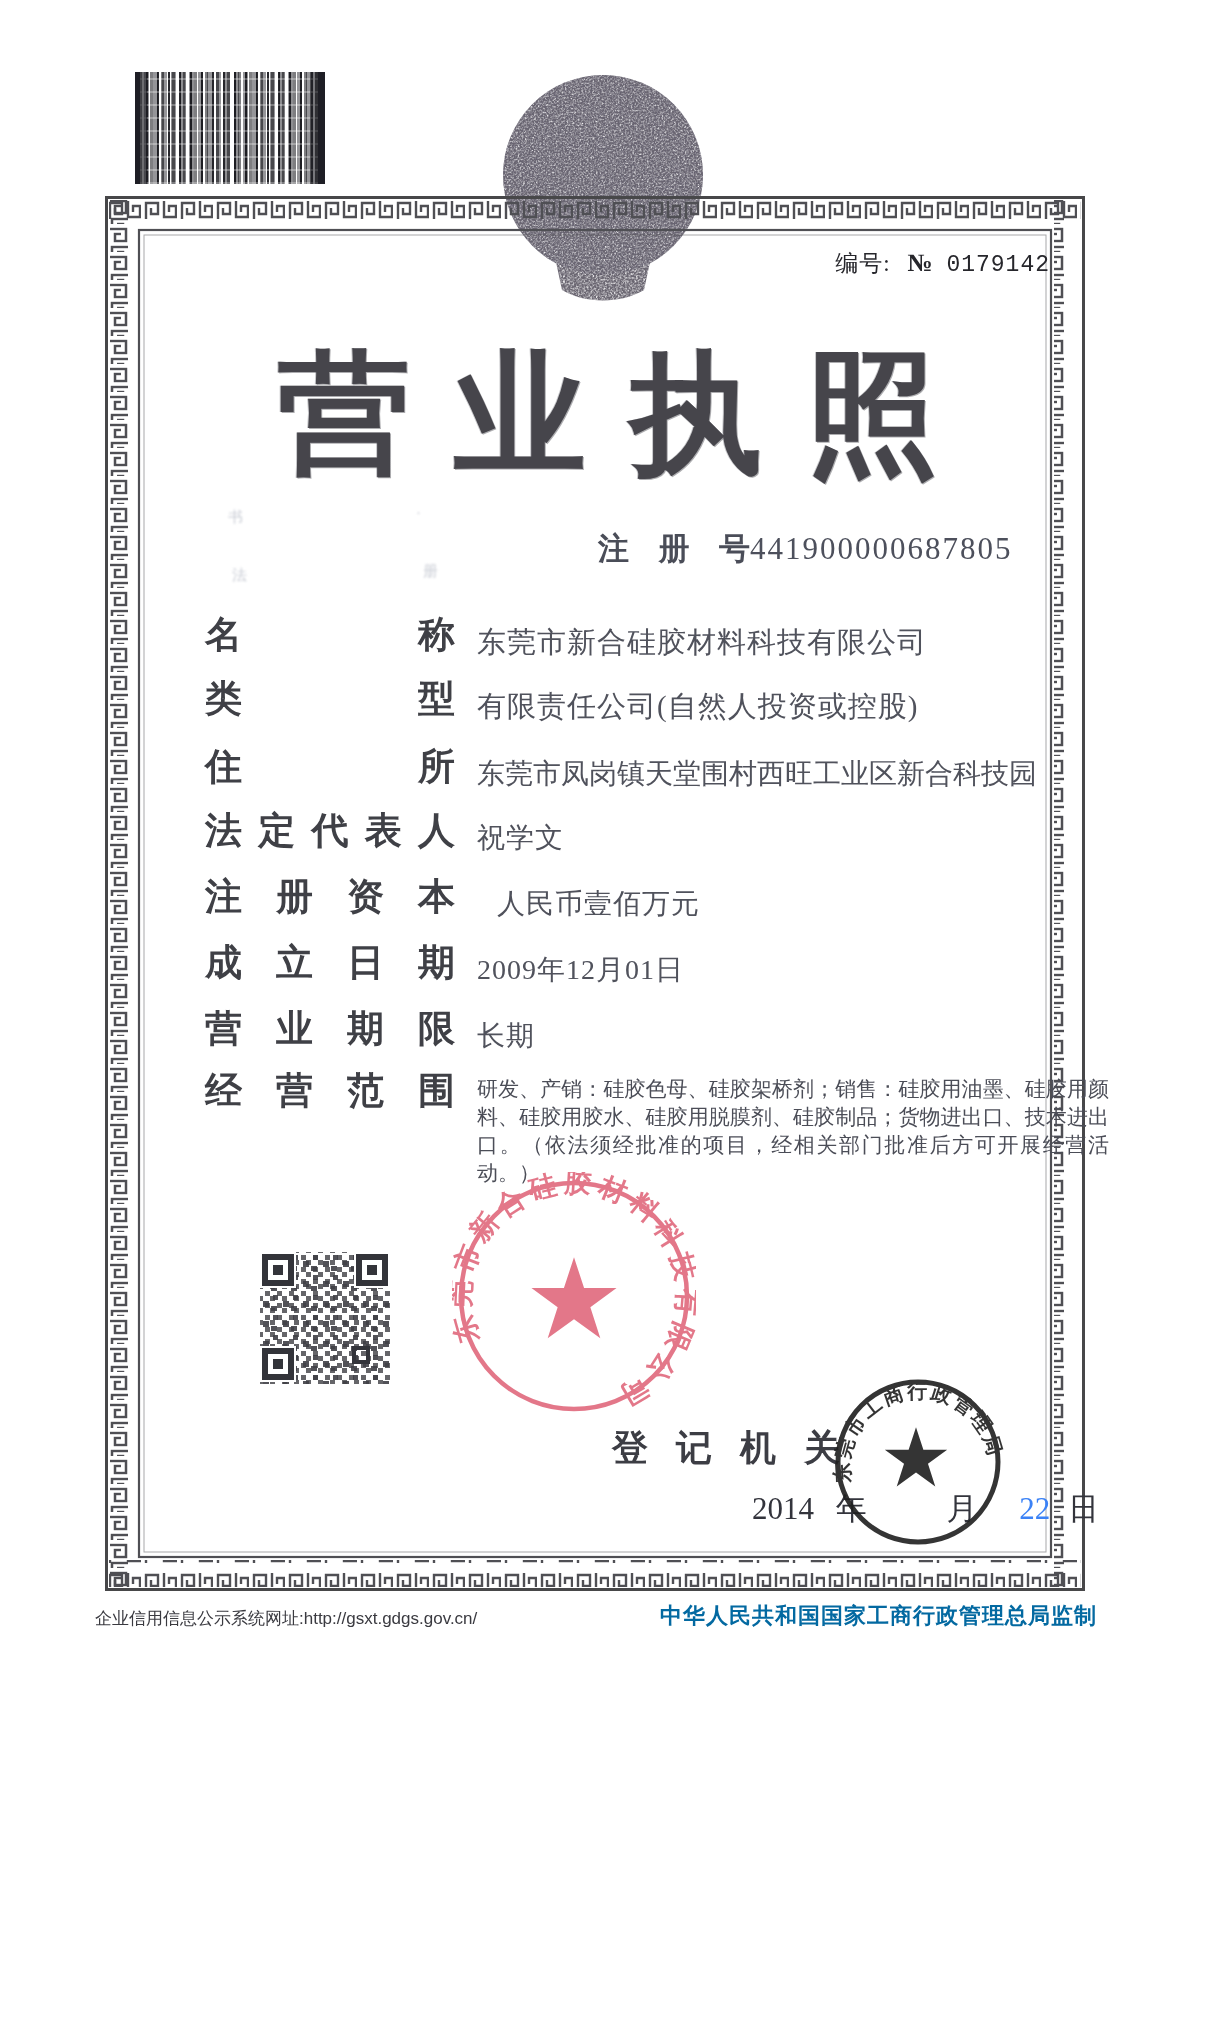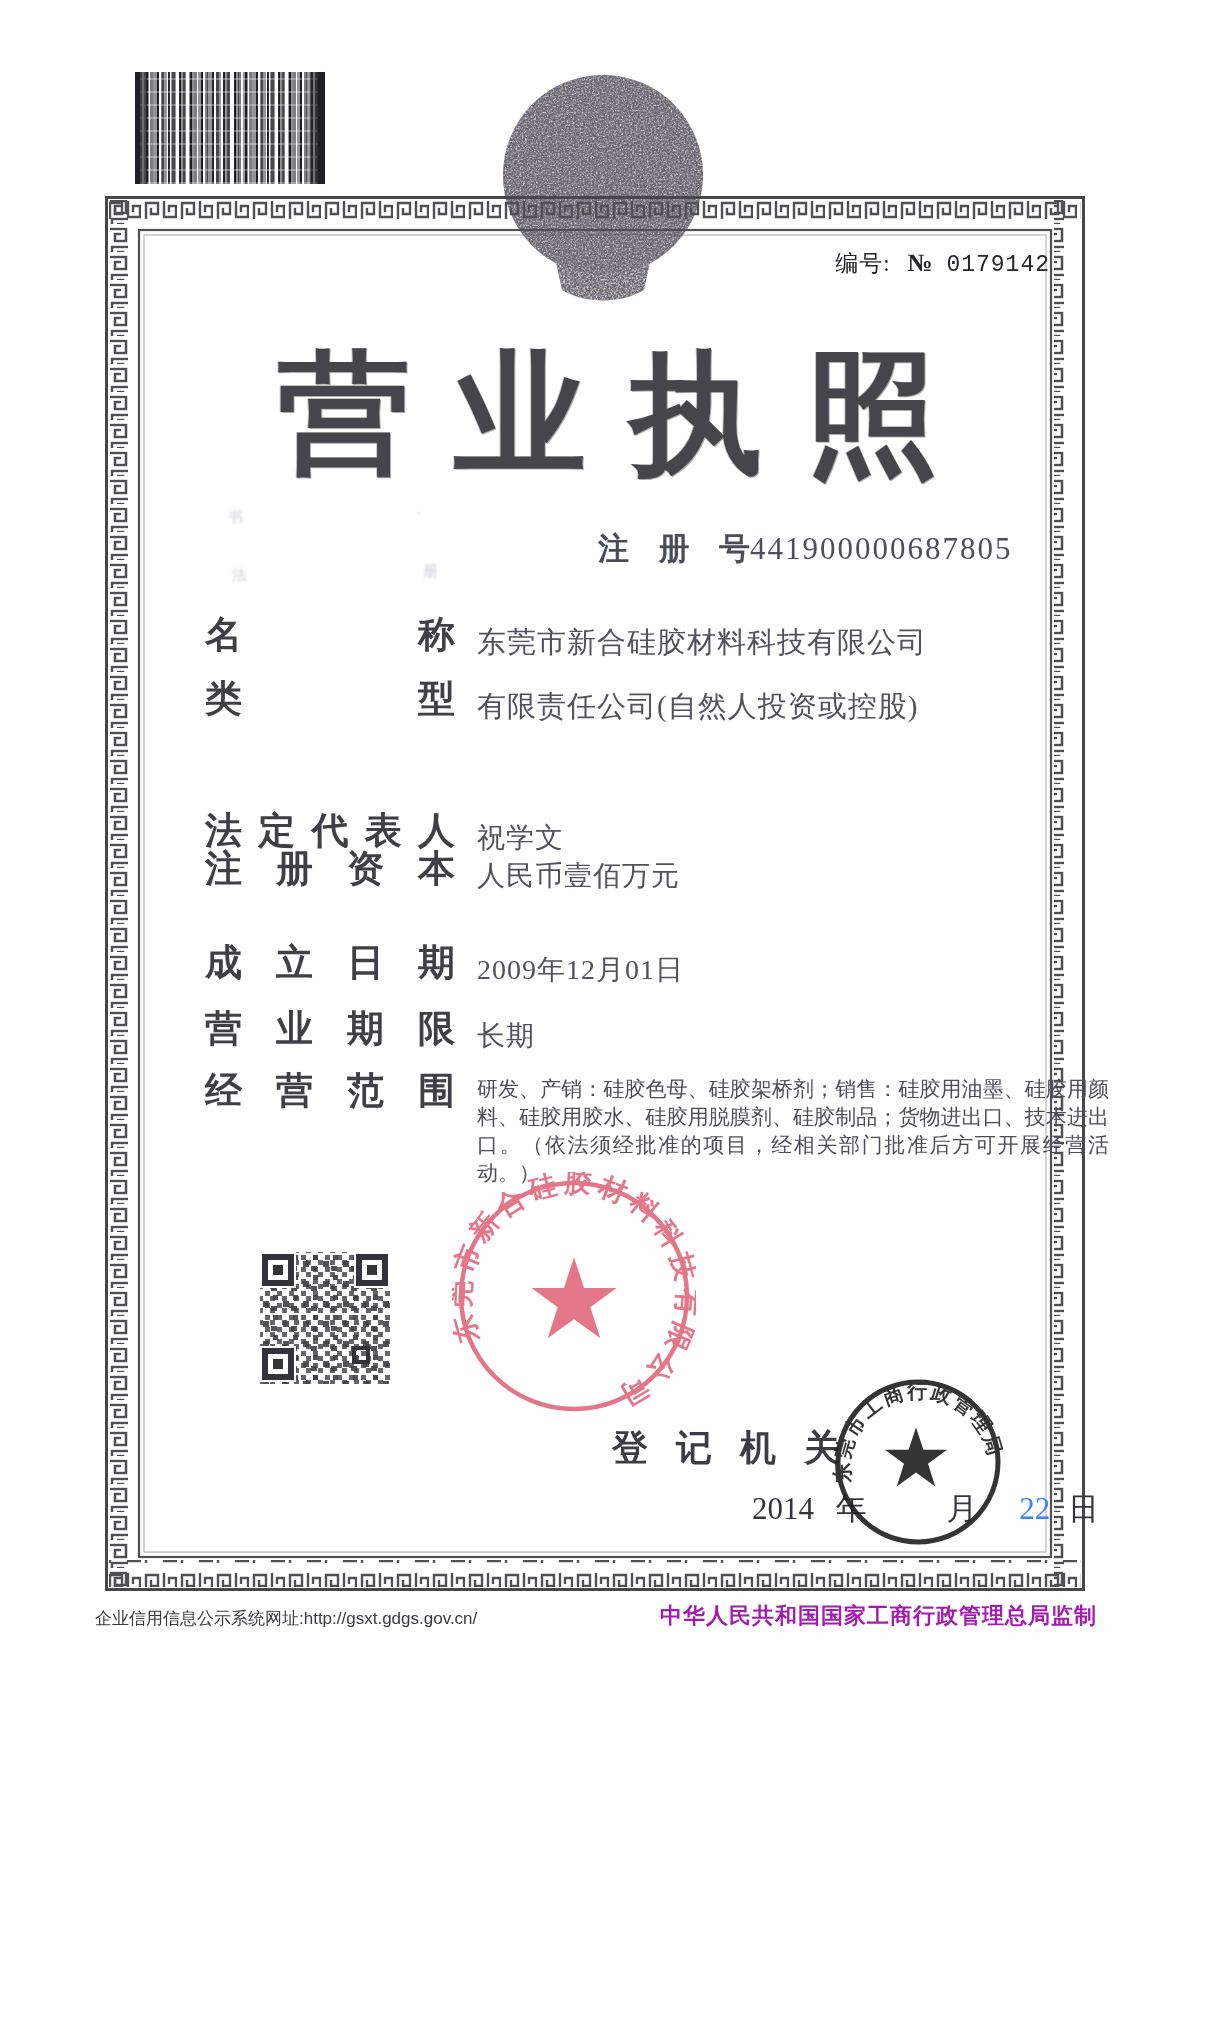--- a/index.html
+++ b/index.html
@@ -44,41 +44,41 @@
          text-align:justify;text-align-last:justify;}
   .regline .val{font-size:31px;letter-spacing:2px;color:#4d505c;}
 
   
   .row{position:absolute;left:205px;display:flex;align-items:flex-start;}
   .row .lbl{width:250px;flex:0 0 250px;font-size:37px;font-weight:700;color:#3f4046;
          text-align:justify;text-align-last:justify;line-height:1.05;}
   .row .val{margin-left:22px;padding-top:7px;font-size:29px;color:#50525c;
          letter-spacing:1px;white-space:nowrap;}
   .r1{top:616px;} .r2{top:680px;} .r3{top:748px;} .r4{top:812px;justify-content:flex-end;}
-  .r5{top:850px;} .r6{top:944px;} .r7{top:1010px;} .r8{top:1072px;}
+  .r5{top:878px;gap:20px;} .r6{top:944px;} .r7{top:1010px;} .r8{top:1072px;}
   .r3 .val{font-size:28px;letter-spacing:0;}
   .r4 .val,.r5 .val,.r6 .val,.r7 .val{font-size:28px;}
   .r8 .val{width:632px;font-size:21px;line-height:1.33;letter-spacing:0;
            white-space:normal;text-align:justify;padding-top:4px;color:#4b4d57;}
 
   
   .company-seal{position:absolute;left:452px;top:1172px;width:244px;height:244px;}
   .registrar{position:absolute;left:612px;top:1424px;width:228px;font-size:36px;
          font-weight:700;color:#3c3d44;text-align:justify;text-align-last:justify;}
   .registry-stamp{position:absolute;left:828px;top:1372px;width:180px;height:180px;}
   .dateline{position:absolute;left:752px;top:1488px;font-size:31px;color:#33343c;
          white-space:nowrap;}
   .dateline .u1{margin-left:14px;} .dateline .u2{margin-left:72px;}
   .dateline .day{margin-left:34px;color:#3b82f6;} .dateline .u3{margin-left:10px;}
 
   
   .footer-left{position:absolute;left:95px;top:1607px;font-size:17px;color:#3a3a40;
          font-family:Liberation Sans, sans-serif;letter-spacing:0;}
   .footer-right{position:absolute;left:660px;top:1601px;width:450px;font-size:22px;
-         font-weight:700;color:#a21caf;letter-spacing:1px;}
+         font-weight:700;color:#0369a1;letter-spacing:1px;}
 </style>
 </head>
 <body>
 
 <div class="page">
 
   <div class="barcode"></div>
 
   <svg class="emblem" viewBox="0 0 210 235">
     <defs>
@@ -141,20 +141,24 @@
   </div>
 
   <div class="row r1">
     <div class="lbl">名称</div>
     <div class="val">东莞市新合硅胶材料科技有限公司</div>
   </div>
   <div class="row r2">
     <div class="lbl">类型</div>
     <div class="val">有限责任公司(自然人投资或控股)</div>
   </div>
+  <div class="row r3">
+    <div class="lbl">住所</div>
+    <div class="val">东莞市凤岗镇天堂围村西旺工业区新合科技园</div>
+  </div>
   <div class="row r4">
     <div class="lbl">法定代表人</div>
     <div class="val">祝学文</div>
   </div>
   <div class="row r5">
     <div class="lbl">注册资本</div>
     <div class="val">人民币壹佰万元</div>
   </div>
   <div class="row r6">
     <div class="lbl">成立日期</div>

